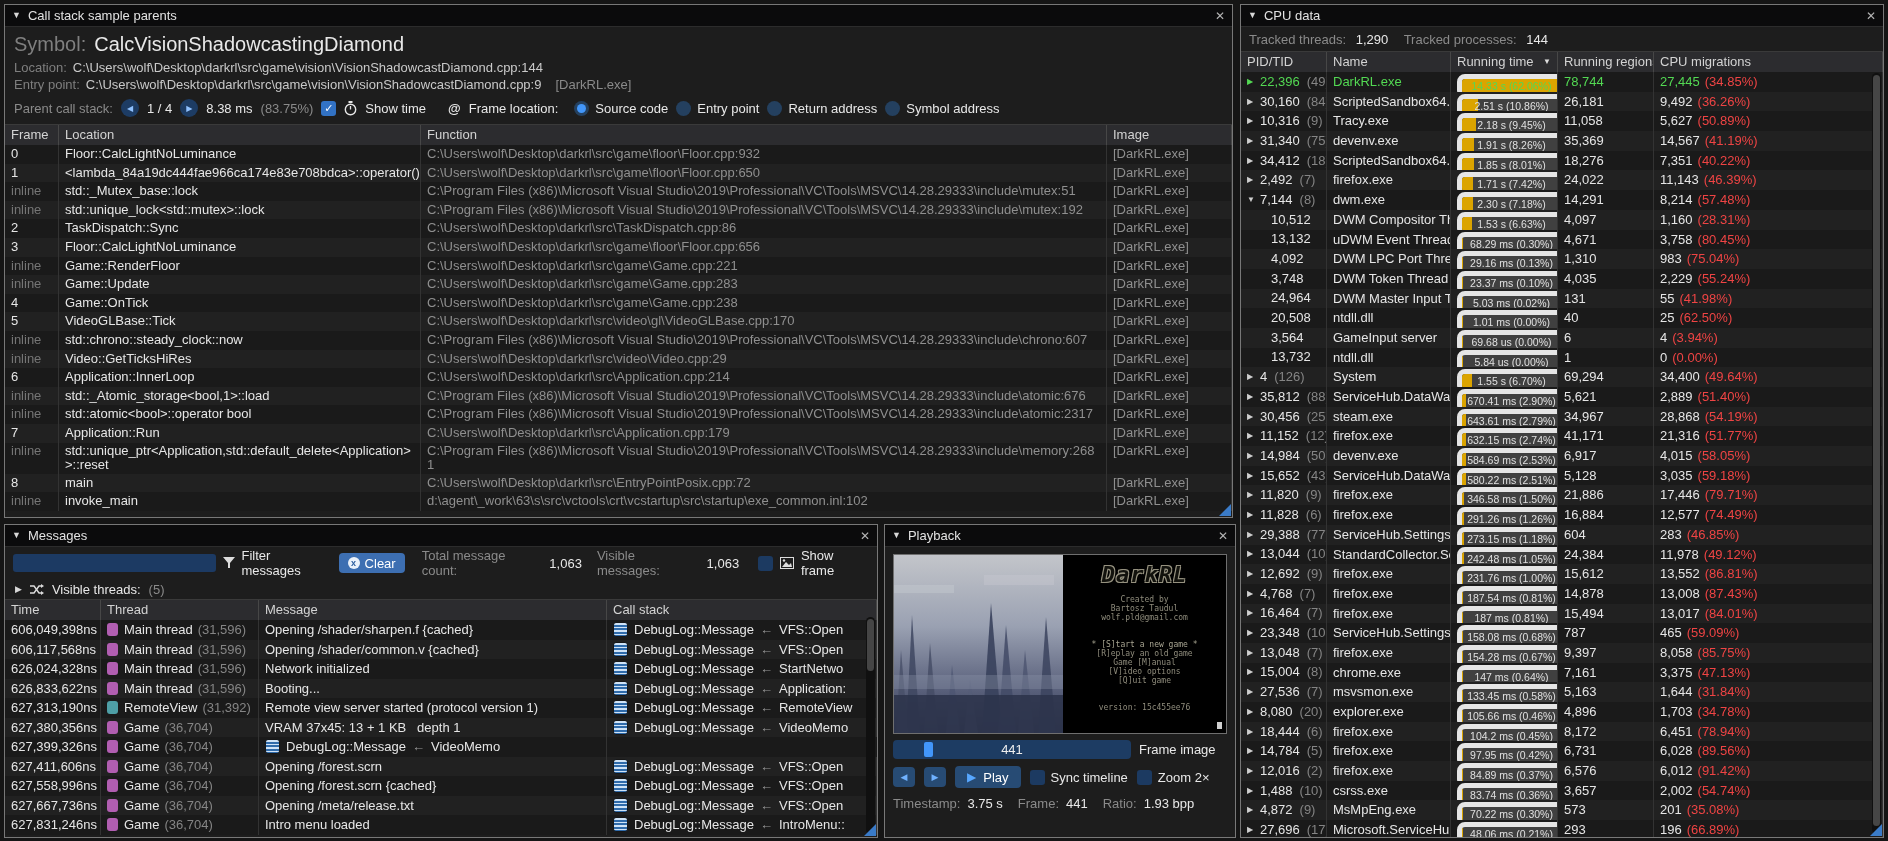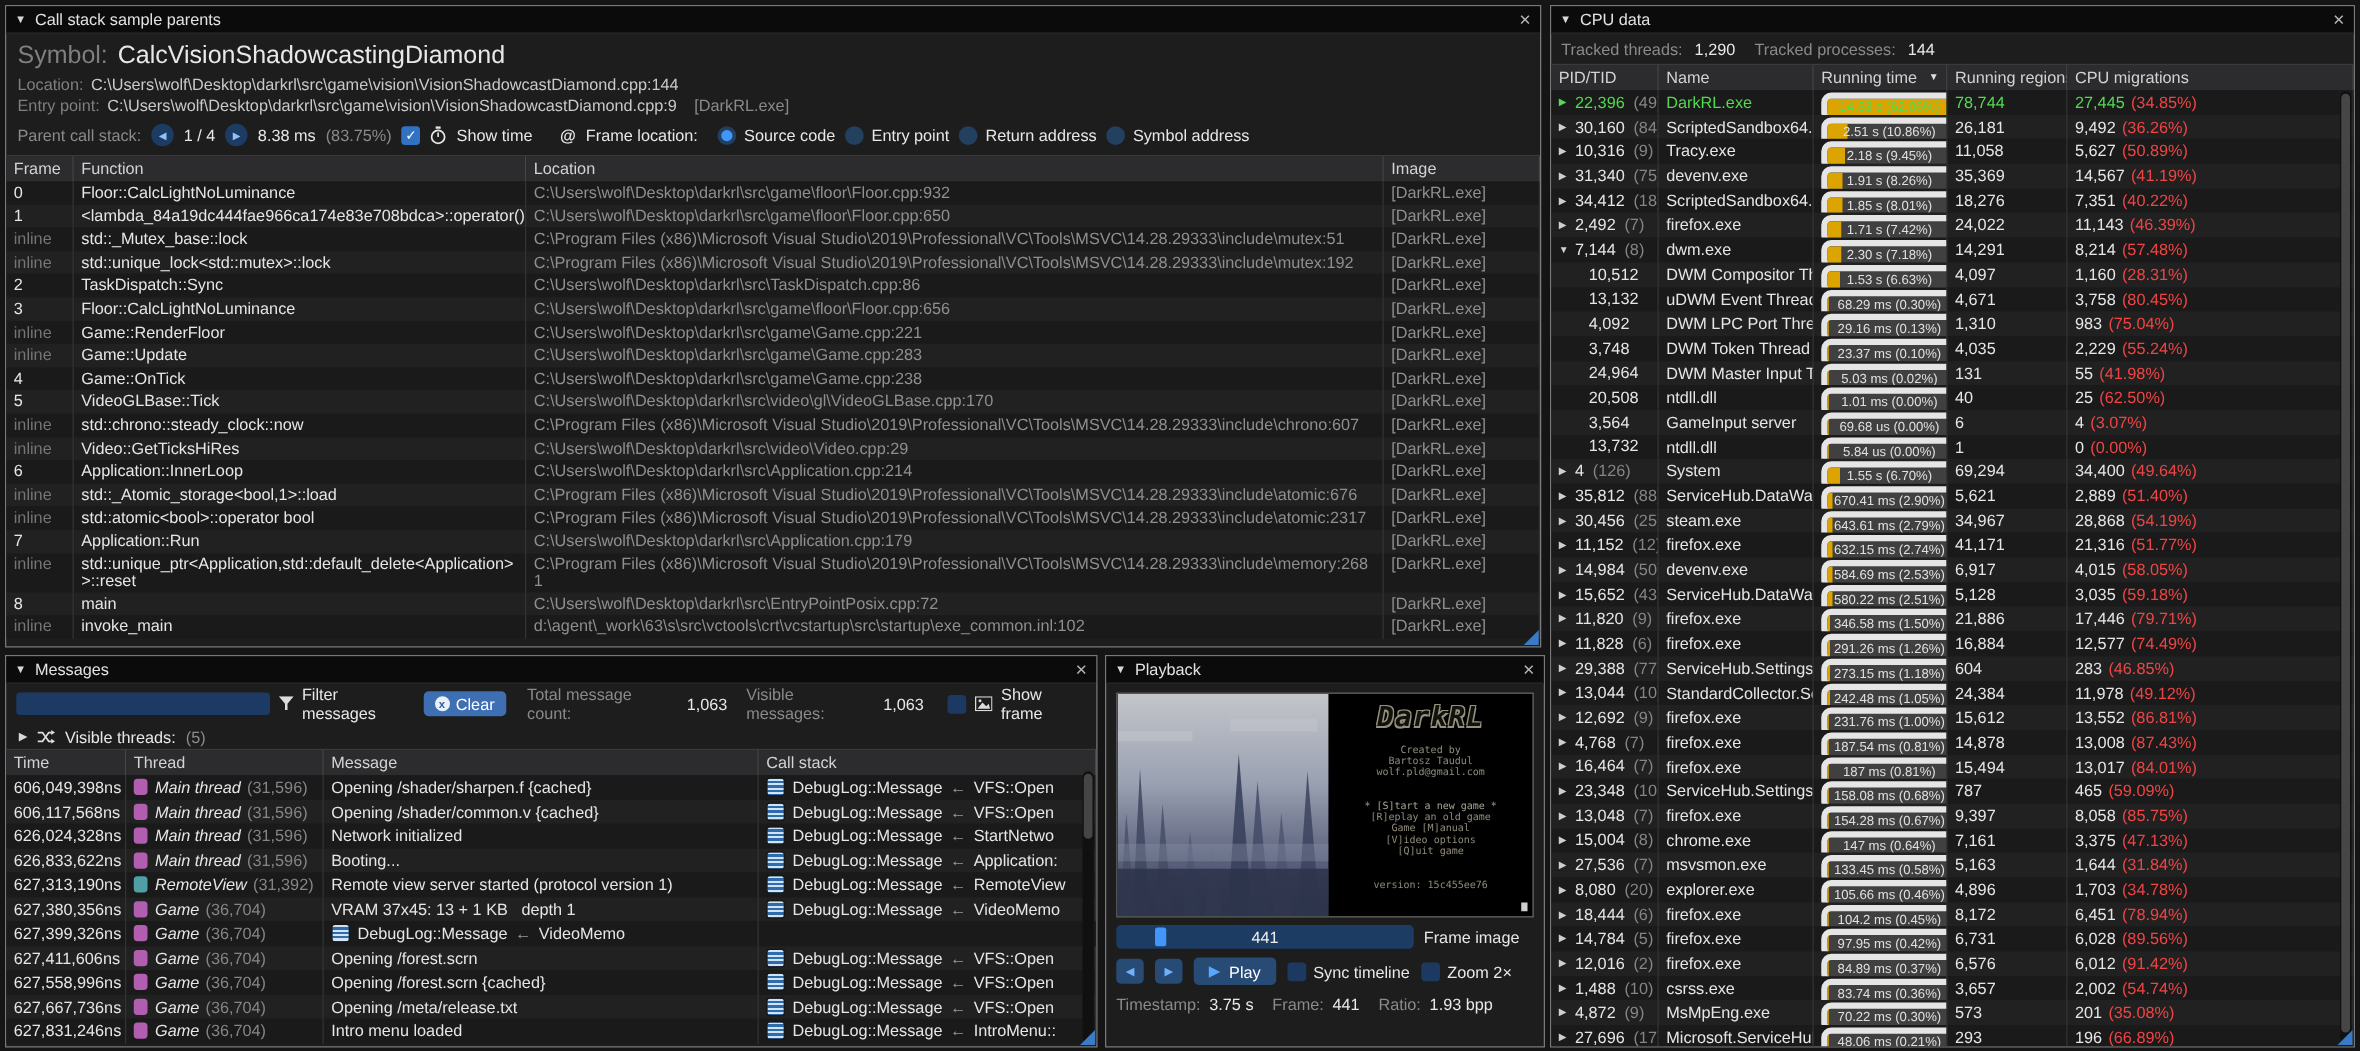--- a/index.html
+++ b/index.html
@@ -51,21 +51,21 @@
   .circx{width:12px;height:12px;border-radius:50%;background:#eaf1fa;color:#2d5f9e;font-size:9px;font-weight:bold;
     display:inline-flex;align-items:center;justify-content:center;line-height:1;}
   .thr-row{display:flex;align-items:center;gap:8px;padding:0 10px;height:20px;}
   .thr-row .sm-tri{color:#d8d8d8;font-size:9px;}
   .msg-row{display:grid;grid-template-columns:96px 158px 348px 1fr;height:19.5px;line-height:17.5px;}
   .msg-row.hdr{height:20px;}
   .msg-row.odd{background:#1a1a1a;}
   .msg-row.even{background:#212121;}
   .m-thread{display:flex;align-items:center;}
   .chip{width:11px;height:13px;border-radius:3px;display:inline-block;flex:none;}
-  .tname{margin:0 5px 0 6px;font-style:italic;}
+  .tname{margin:0 5px 0 6px;}
   .tid{color:#858585;}
   .m-msg{white-space:pre;}
   .m-cs{display:flex;align-items:center;gap:6px;}
   .lsticon{width:13px;height:13px;border-radius:3px;flex:none;background:#2f6bab;
     background-image:repeating-linear-gradient(to bottom,#cfe3f7 0 1.6px,#2f6bab 1.6px 3.6px);border:1px solid #171717;}
   .csarrow{color:#9a9a9a;}
   .msg-scroll{position:absolute;right:2px;top:92px;bottom:3px;width:9px;background:#101010;border-radius:5px;}
   .msg-scroll .handle{position:absolute;left:1px;right:1px;top:2px;height:52px;background:#454545;border-radius:5px;}
   
   #p-play{left:884px;top:524px;width:352px;height:314px;}
@@ -172,22 +172,22 @@
               <span class="rdot"></span>
             </span>
             <span class="rlbl white">Symbol address</span>
           </span>
         </span>
     </div>
   </div>
   <div class="cs-table">
     <div class="cs-row hdr">
       <div class="hc">Frame</div>
+      <div class="hc">Location</div>
       <div class="hc">Function</div>
-      <div class="hc">Location</div>
       <div class="hc">Image</div>
     </div>
     <div id="cs-rows">
         <div class="cs-row odd">
           <div class="bc c-frame">0</div>
           <div class="bc c-func">Floor::CalcLightNoLuminance</div>
           <div class="bc c-loc">C:\Users\wolf\Desktop\darkrl\src\game\floor\Floor.cpp:932</div>
           <div class="bc c-img">[DarkRL.exe]</div>
         </div>
         <div class="cs-row even">
@@ -833,21 +833,21 @@
             <span class="pidv">3,564</span>
           </div>
           <div class="bc p-name">GameInput server</div>
           <div class="bc p-bar">
             <span class="bar">
               <span class="bar-fill" style="width: 1.5%;"></span>
               <span class="bar-txt">69.68 us (0.00%)</span>
             </span>
           </div>
           <div class="bc p-reg">6</div>
-          <div class="bc p-mig"><span class="migv">4</span><span class="migp">(3.07%)</span></div>
+          <div class="bc p-mig"><span class="migv">4</span><span class="migp">(3.94%)</span></div>
         </div>
         <div class="cpu-row odd child">
           <div class="bc p-pid">
             <span class="pidv">13,732</span>
           </div>
           <div class="bc p-name">ntdll.dll</div>
           <div class="bc p-bar">
             <span class="bar">
               <span class="bar-fill" style="width: 1.5%;"></span>
               <span class="bar-txt">5.84 us (0.00%)</span>

